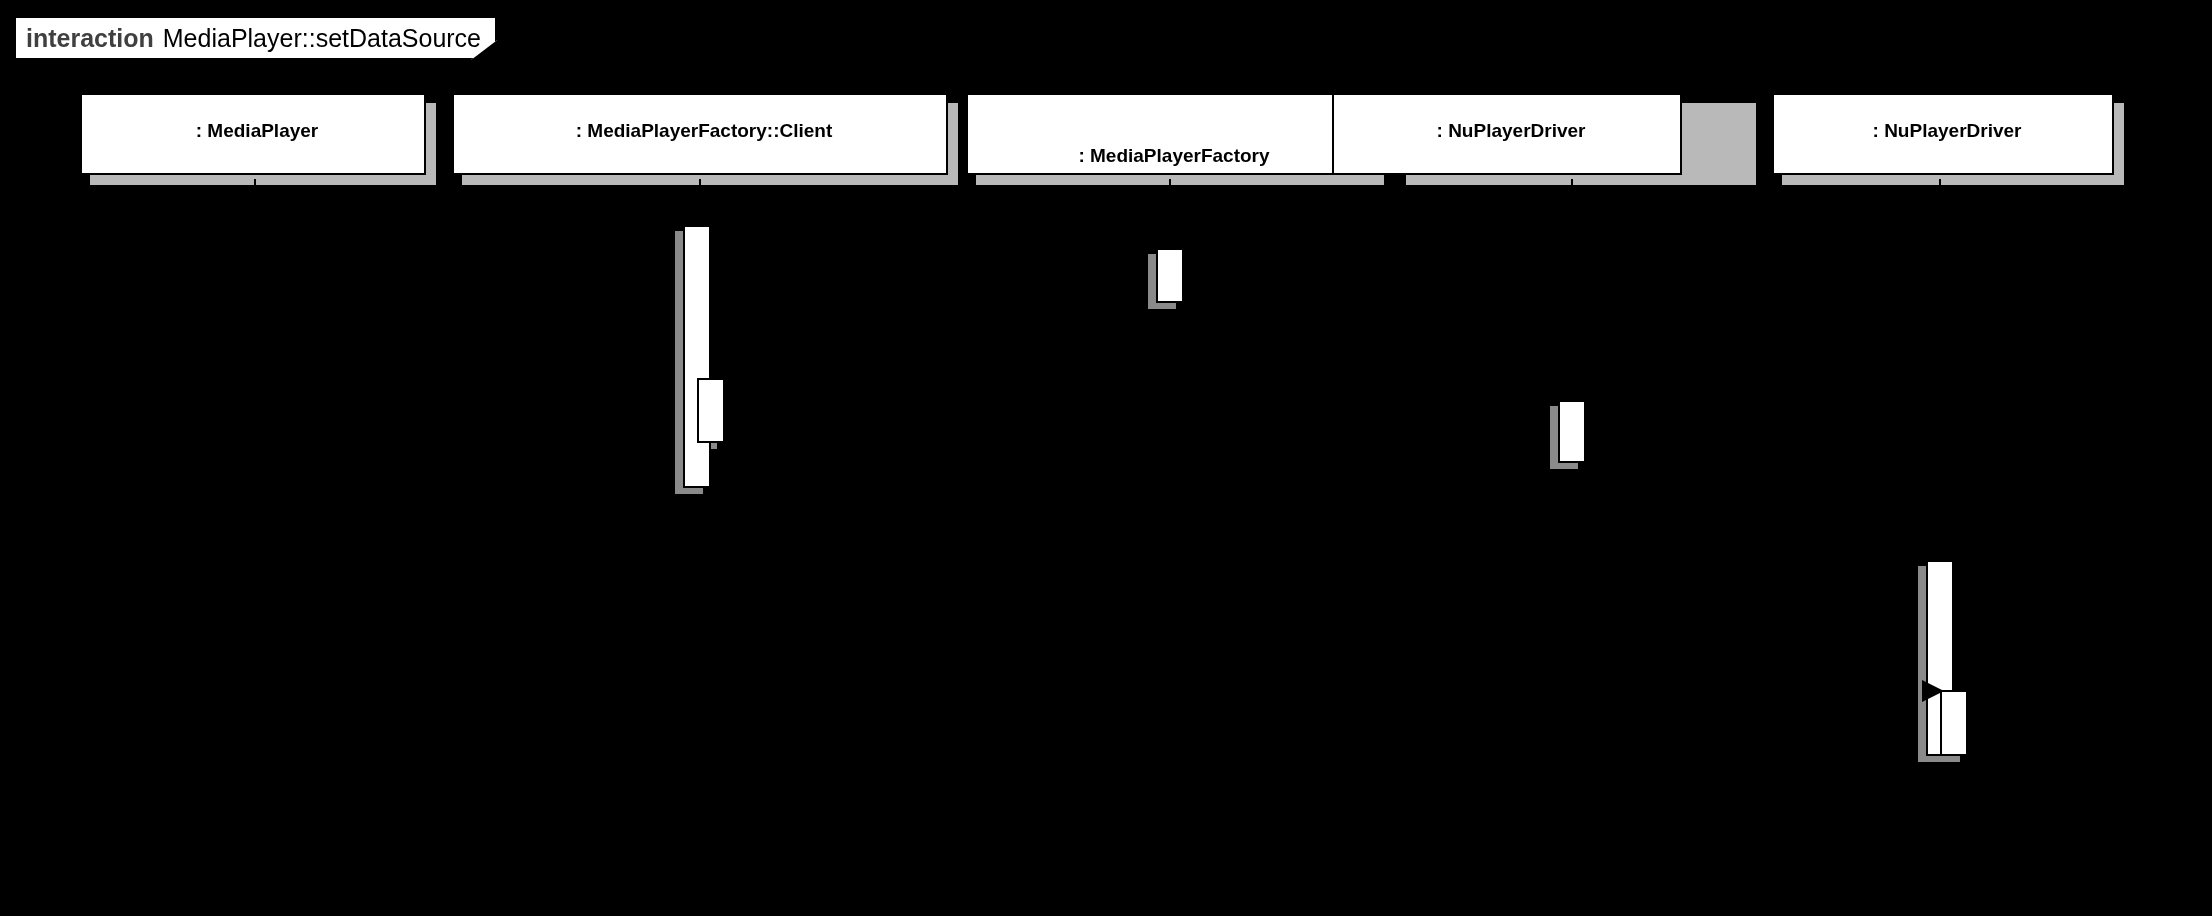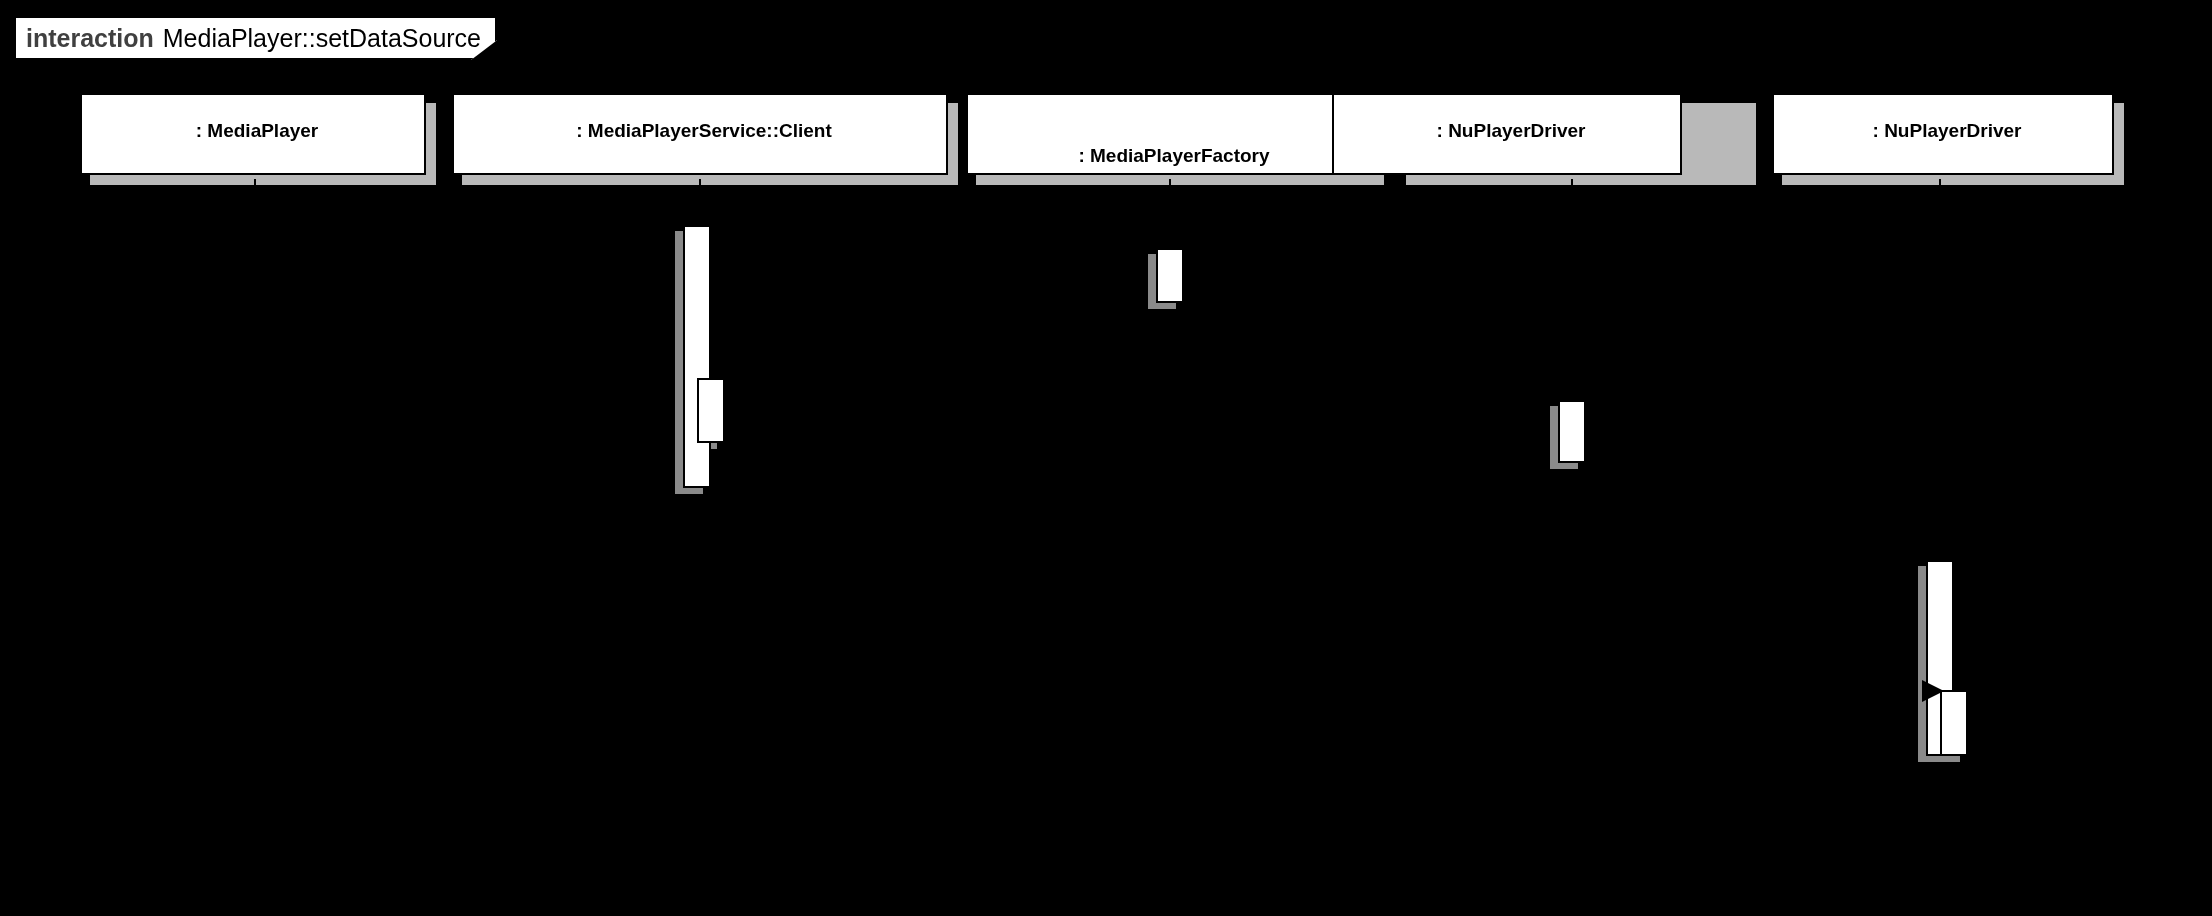--- a/index.html
+++ b/index.html
@@ -120,21 +120,21 @@
 </div>
 
 <div id="lifelines-layer">
     <div class="lifeline-shadow" style="left: 90px; top: 103px; width: 346px; height: 82px;"></div>
     <div class="lifeline-head" style="left: 80px; top: 93px; width: 346px; height: 82px;">
       <span class="label">: MediaPlayer</span>
     </div>
     <div class="lifeline-tick" style="left: 254px; top: 179px;"></div>
     <div class="lifeline-shadow" style="left: 462px; top: 103px; width: 496px; height: 82px;"></div>
     <div class="lifeline-head" style="left: 452px; top: 93px; width: 496px; height: 82px;">
-      <span class="label">: MediaPlayerService::Client</span>
+      <span class="label">: MediaPlayerFactory::Client</span>
     </div>
     <div class="lifeline-tick" style="left: 699px; top: 179px;"></div>
     <div class="lifeline-shadow" style="left: 976px; top: 103px; width: 408px; height: 82px;"></div>
     <div class="lifeline-head" style="left: 966px; top: 93px; width: 408px; height: 82px; align-items: flex-end;">
       <span class="label">: MediaPlayerFactory</span>
     </div>
     <div class="lifeline-tick" style="left: 1169px; top: 179px;"></div>
     <div class="lifeline-shadow" style="left: 1406px; top: 103px; width: 350px; height: 82px;"></div>
     <div class="lifeline-head" style="left: 1332px; top: 93px; width: 350px; height: 82px;">
       <span class="label">: NuPlayerDriver</span>

